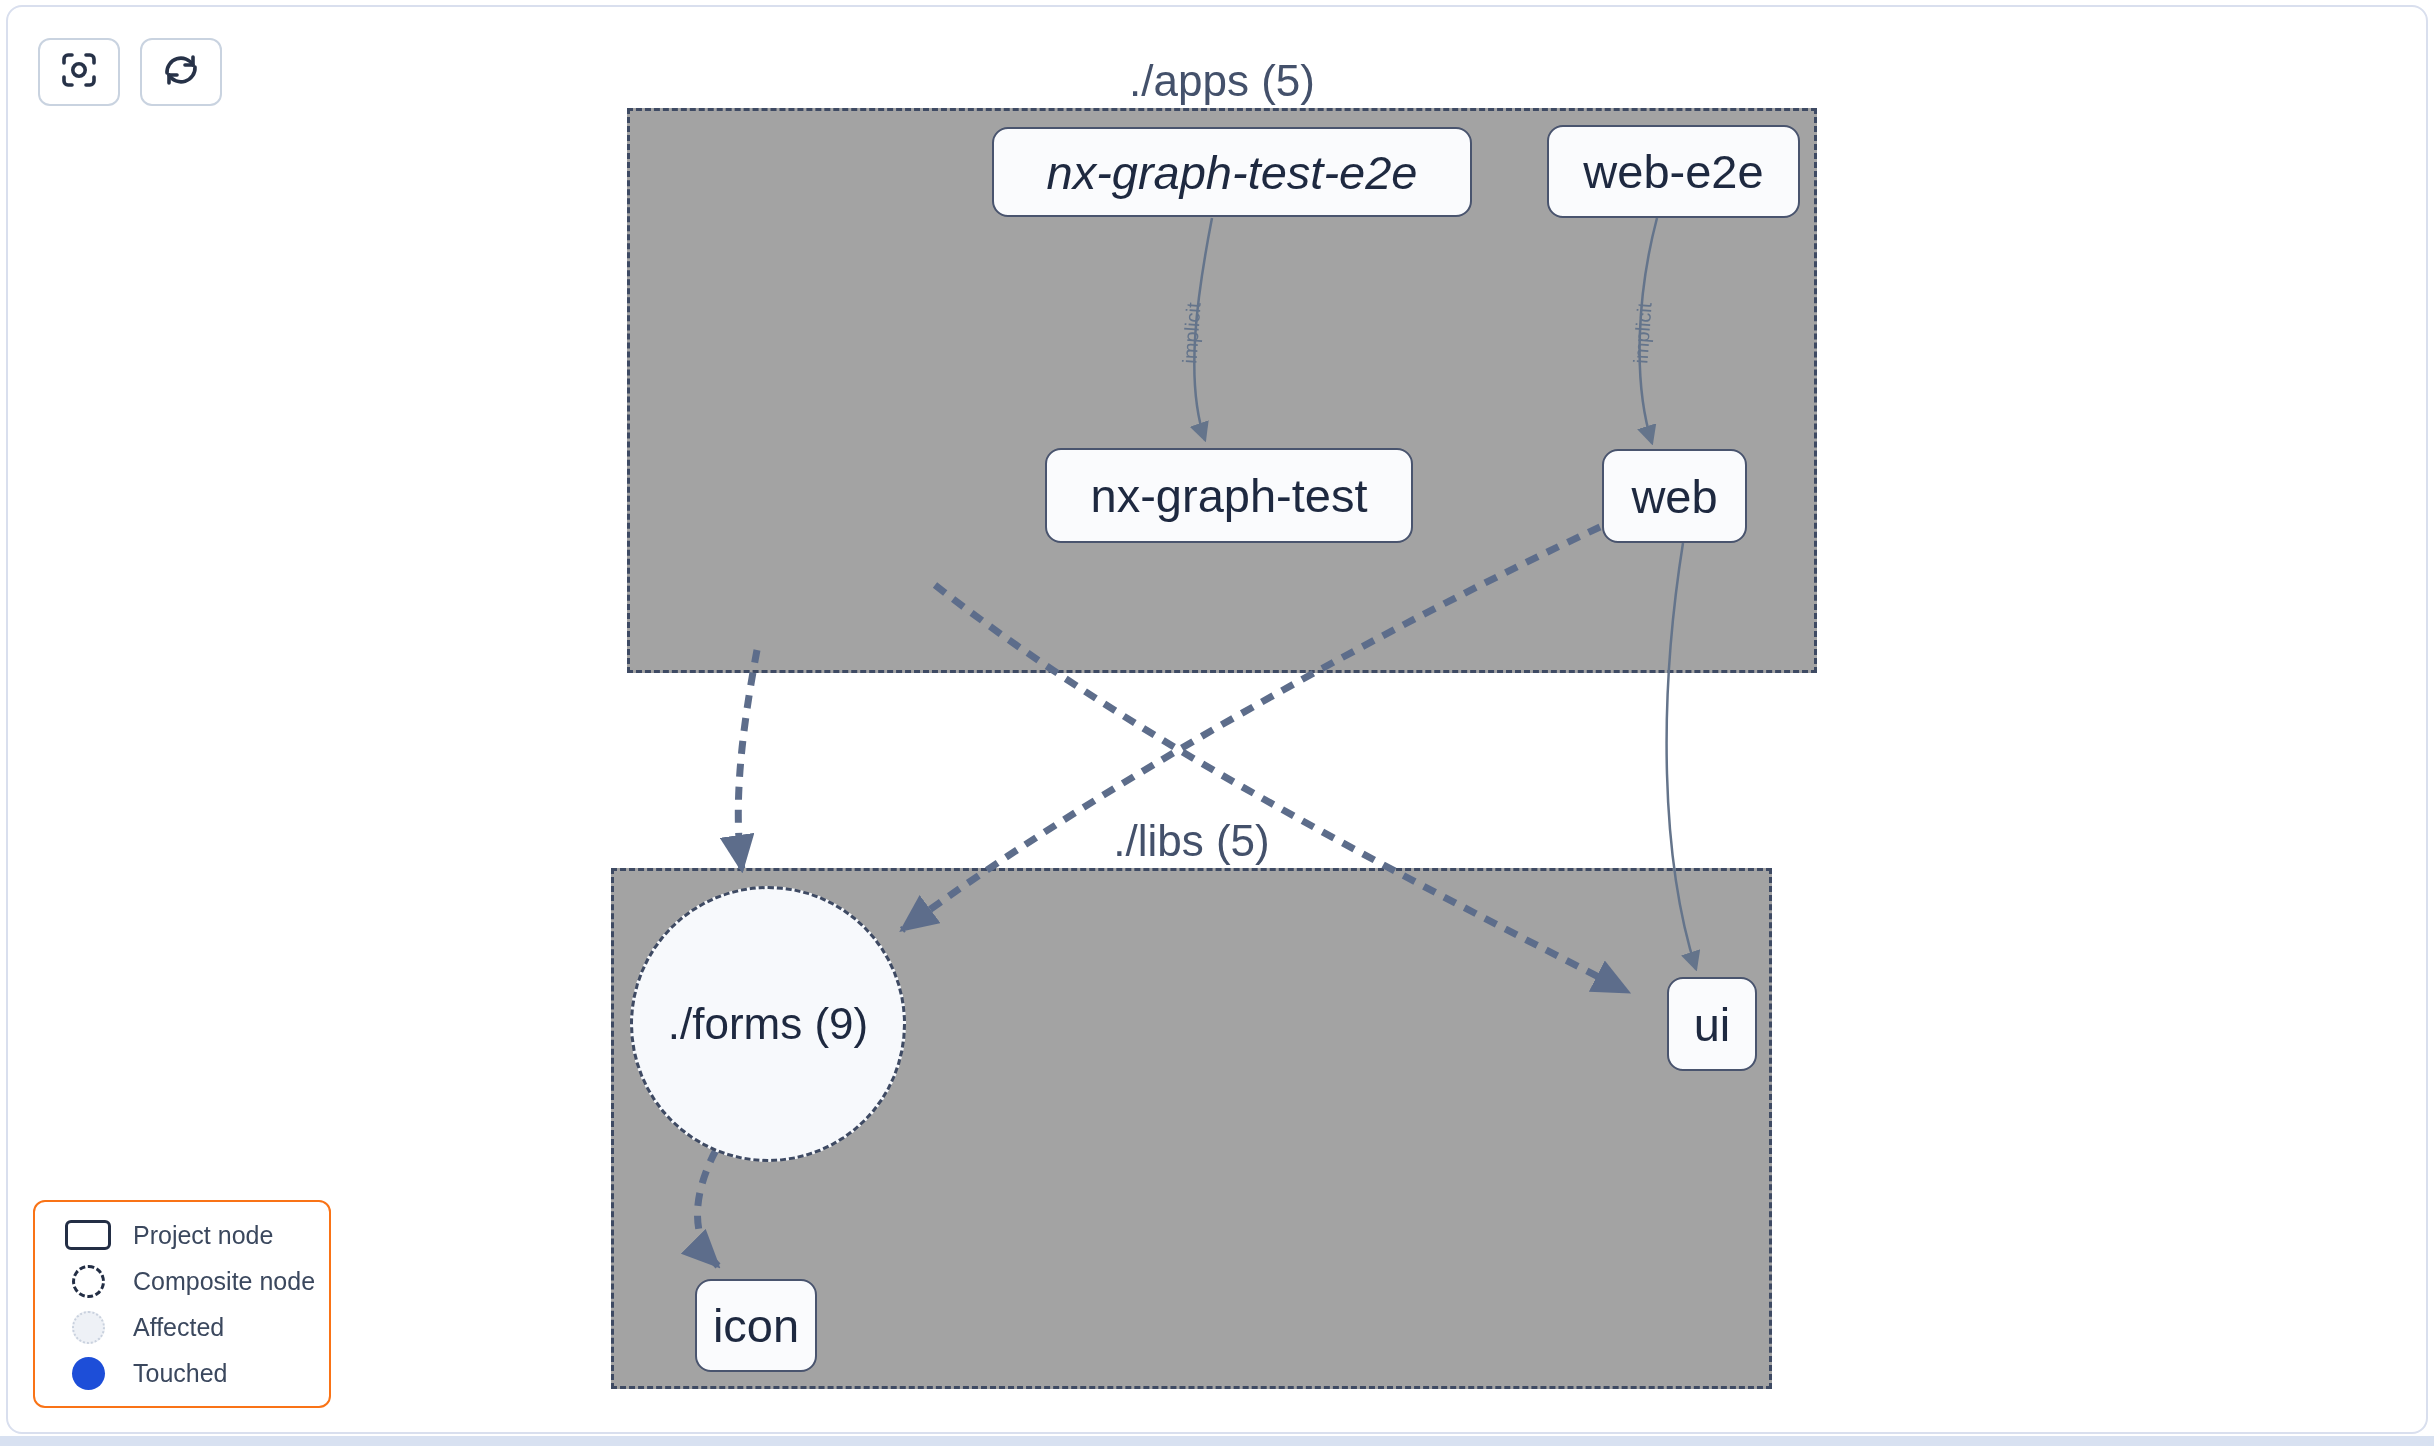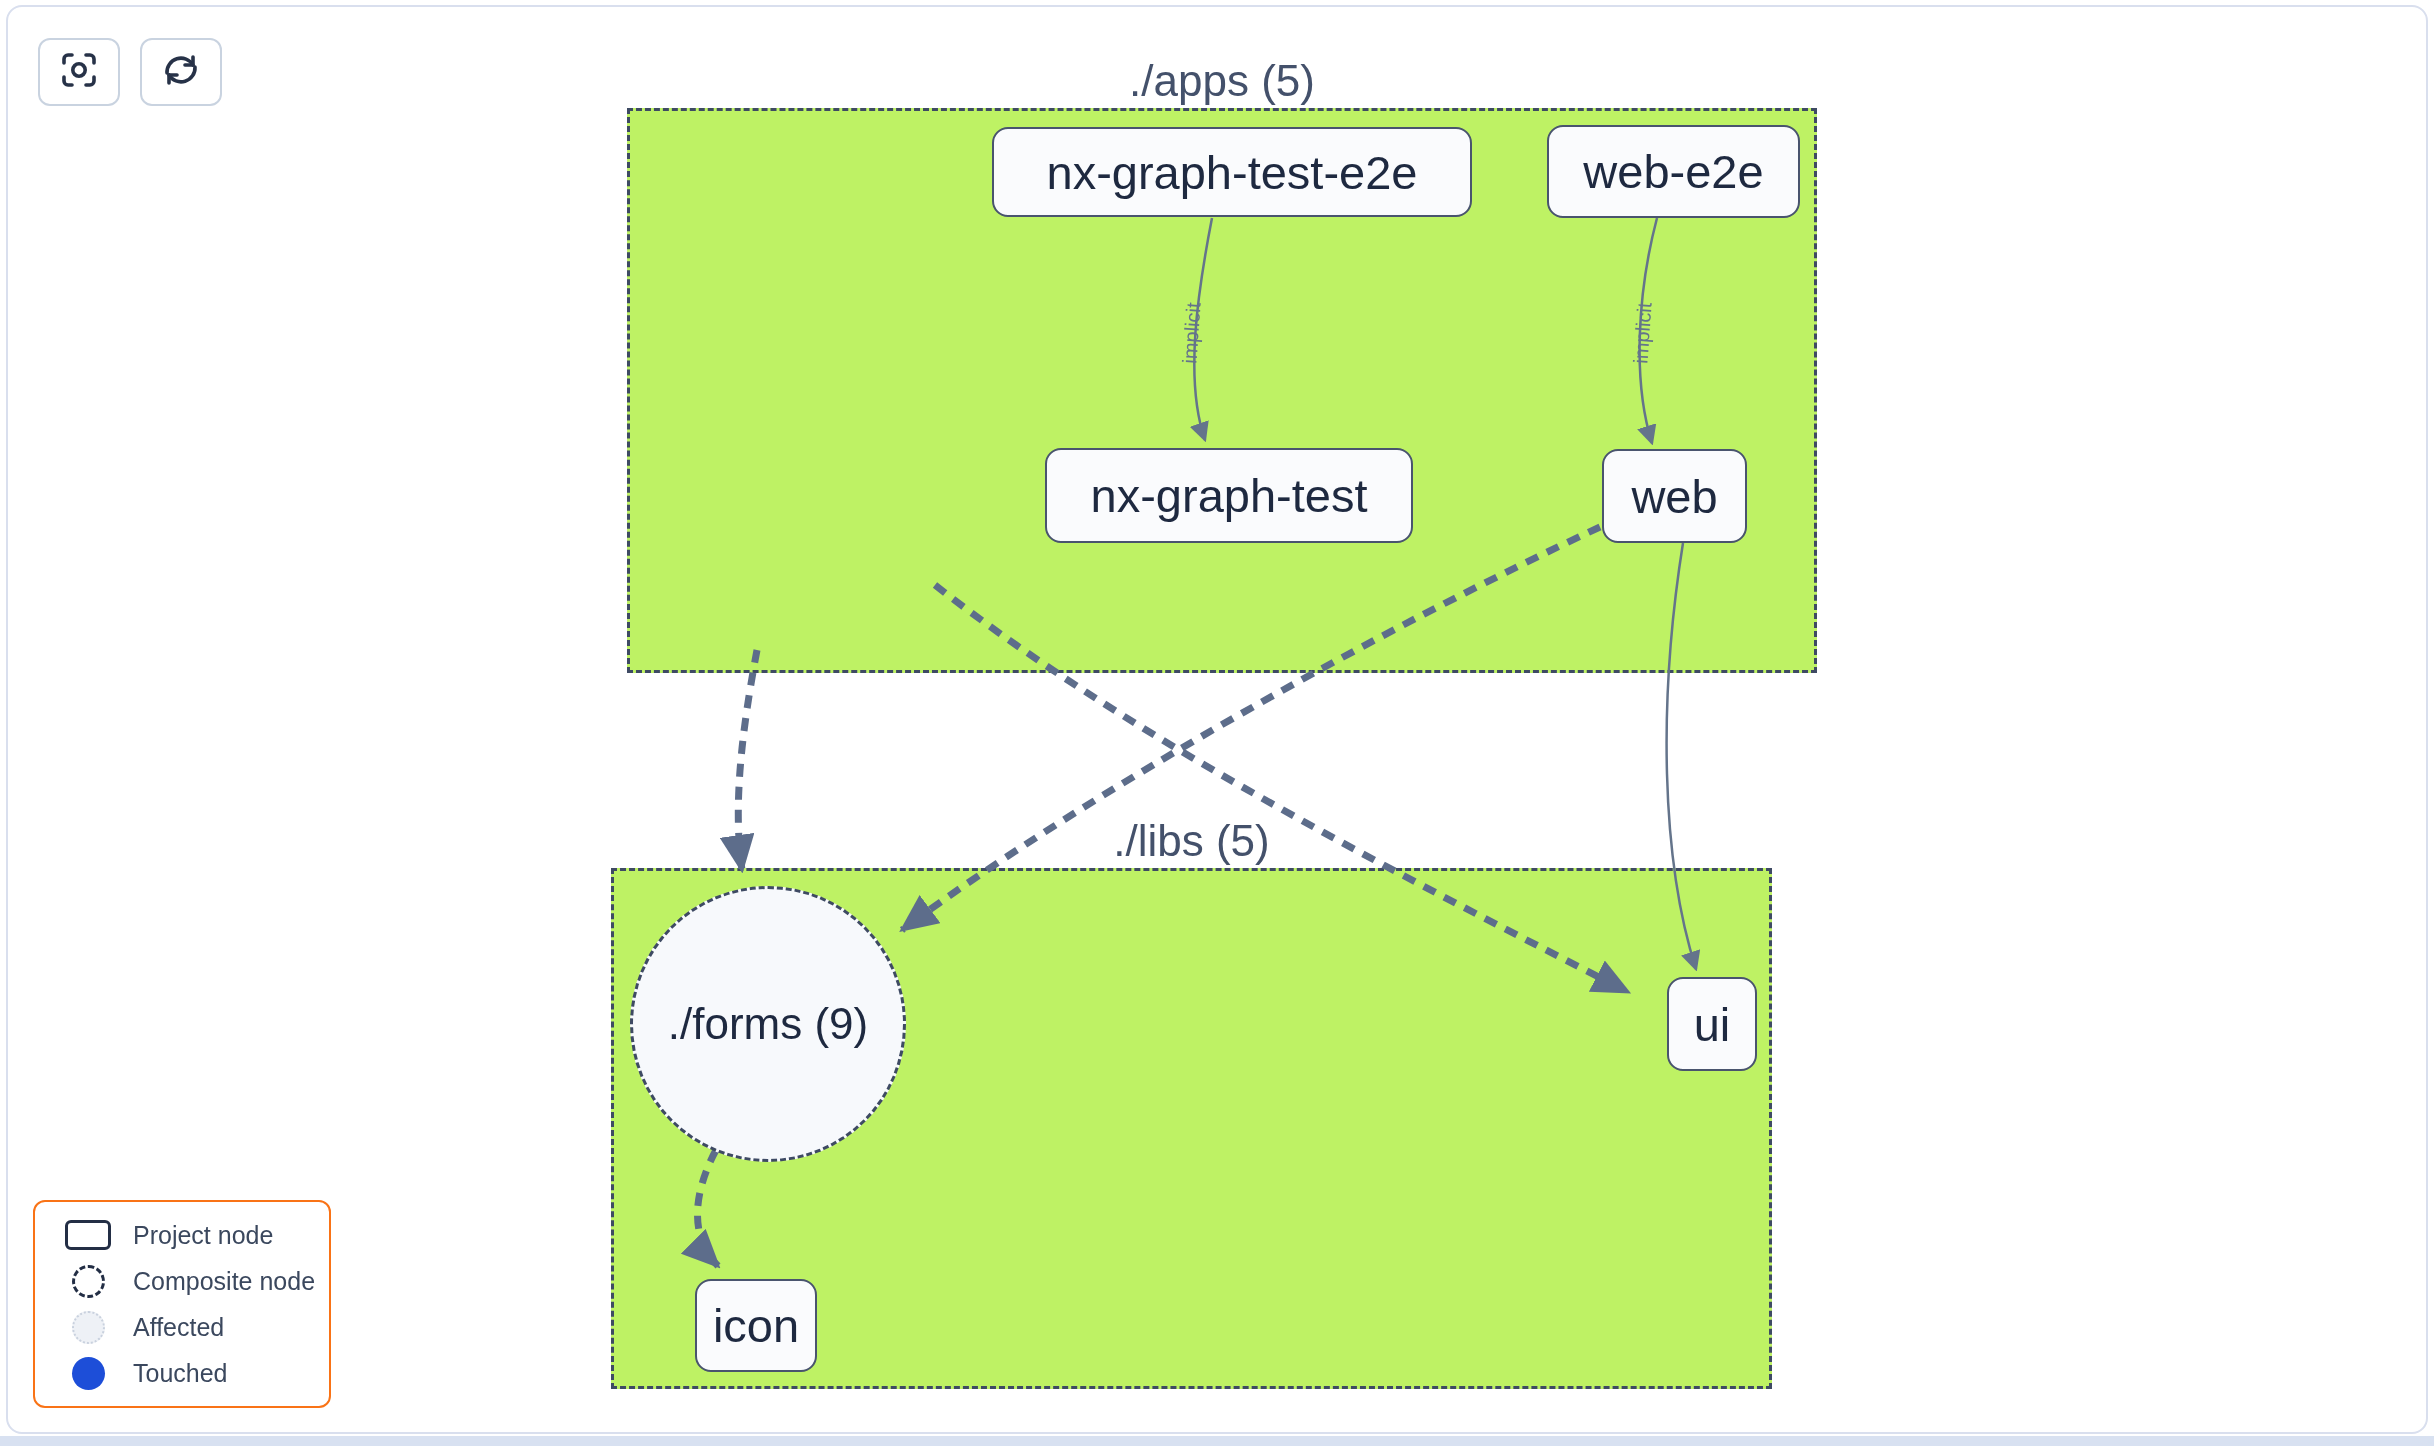--- a/index.html
+++ b/index.html
@@ -12,21 +12,21 @@
   .canvas { position:absolute; left:6px; top:5px; width:2422px; height:1429px;
             background:#ffffff; border:2px solid #d9dfee; border-radius:16px; z-index:1; }
 
   
   .toolbar { position:absolute; left:38px; top:38px; z-index:6; display:flex; gap:20px; }
   .tool-btn { width:82px; height:68px; background:#ffffff; border:2px solid #c9d3e0; border-radius:12px;
               display:flex; align-items:center; justify-content:center; cursor:pointer; }
   .tool-btn svg { stroke:#273248; }
 
   
-  .group { position:absolute; background:#bef264; border:3px dashed #3e4a63; z-index:2; }
+  .group { position:absolute; background:#a3a3a3; border:3px dashed #3e4a63; z-index:2; }
   .group-apps { left:627px; top:108px; width:1190px; height:565px; }
   .group-libs { left:611px; top:868px; width:1161px; height:521px;padding-left:16px; }
   .group-label { position:absolute; top:-56px; left:0; right:0; text-align:center;
                  font-size:44px; color:#44516b; line-height:52px; white-space:nowrap; }
 
   
   .edges { position:absolute; left:0; top:0; width:2434px; height:1446px; z-index:3; pointer-events:none; }
 
   .edge-label { position:absolute; font-size:20px; color:#64748b; z-index:3;
                 transform:translate(-50%,-50%) rotate(-86deg); transform-origin:center; white-space:nowrap; }
@@ -87,21 +87,21 @@
     <path d="M 716,1150 C 692,1195 690,1238 718,1266" fill="none" stroke="#5d6d8b" stroke-width="7" stroke-dasharray="13 10" marker-end="url(#mthick)"></path>
   </svg>
 
   <div class="edge-label" style="left:1192px; top:333px;">implicit</div>
   <div class="edge-label" style="left:1643px; top:333px;">implicit</div>
 
   <div class="cnode" style="left:630px; top:886px; width:276px; height:276px;">
     <span>./forms (9)</span>
   </div>
 
-  <div class="pnode" style="left:992px; top:127px; width:480px; height:90px;">
+  <div class="pnode" style="left:992px; top:127px; width:480px; height:90px;font-style:italic;">
     <span>nx-graph-test-e2e</span>
   </div>
   <div class="pnode" style="left:1547px; top:125px; width:253px; height:93px;">
     <span>web-e2e</span>
   </div>
   <div class="pnode" style="left:1045px; top:448px; width:368px; height:95px;">
     <span>nx-graph-test</span>
   </div>
   <div class="pnode" style="left:1602px; top:449px; width:145px; height:94px;">
     <span>web</span>

